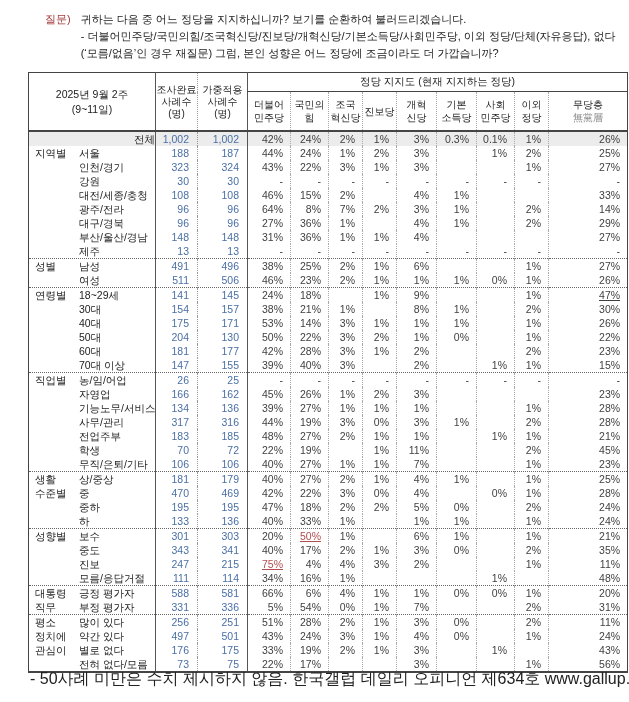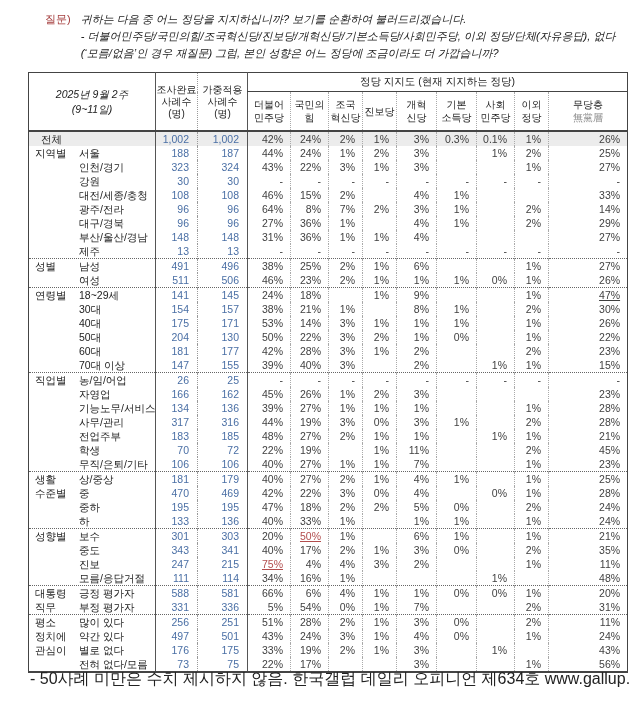--- a/index.html
+++ b/index.html
@@ -3,45 +3,45 @@
 <meta charset="utf-8">
 <style>
   html,body{margin:0;padding:0;}
   body{
     position:relative;width:629px;height:702px;background:#fff;overflow:hidden;
     font-family:"Liberation Sans","DejaVu Sans",sans-serif;color:#222;
   }
   
   .question{position:absolute;top:11px;left:45px;display:flex;font-size:11px;line-height:17px;}
   .q-prefix{color:#a33c3c;margin-right:10px;white-space:nowrap;}
-  .q-lines div{white-space:nowrap;font-style:italic;}
+  .q-lines div{white-space:nowrap;}
   
   table{
     position:absolute;top:72px;left:28px;width:599px;
     border-collapse:collapse;table-layout:fixed;
     font-size:10.5px;color:#222;
     border:1px solid #444;border-bottom:2px solid #444;
   }
   thead th{font-weight:normal;text-align:center;vertical-align:middle;white-space:pre-line;padding:0;}
-  th.period{font-size:10.5px;line-height:15px;font-style:italic;}
+  th.period{font-size:10.5px;line-height:15px;}
   th.cnt-h{font-size:10px;line-height:12px;}
   th.party{font-size:10px;line-height:13px;height:38px;}
   th.grp-h{height:18px;border-bottom:1px solid #444;font-size:10.5px;}
   thead{border-bottom:2px solid #444;}
   .muted{color:#888;text-align:right;}
   
   .n1{border-left:1px solid #555;}
   .n2{border-left:1px dotted #999;}
   .v0{border-left:1px solid #555;}
   .v{border-left:1px dotted #aaa;}
   
   tbody td{height:14px;line-height:14px;padding:0;vertical-align:middle;}
   td.lbl{padding-left:6px;white-space:nowrap;overflow:hidden;}
   td.lbl .grp{display:inline-block;width:44px;}
-  td.lbl.center{text-align:left;padding-left:12px;}
+  td.lbl.center{text-align:right;padding-left:12px;}
   td.num{color:#4a6fa5;text-align:right;padding-right:8px;}
   td.pct{color:#3f3f3f;text-align:right;padding-right:7px;}
   tr.sec td{border-top:1px dotted #666;}
   tr.hl td{background:#ececec;}
   td.red{color:#b24d4d;text-decoration:underline;text-decoration-color:#b24d4d;}
   td.ul{text-decoration:underline;}
   
   .footnote{position:absolute;top:669px;left:30px;font-size:16px;color:#222;white-space:nowrap;}
 </style>
 </head>

